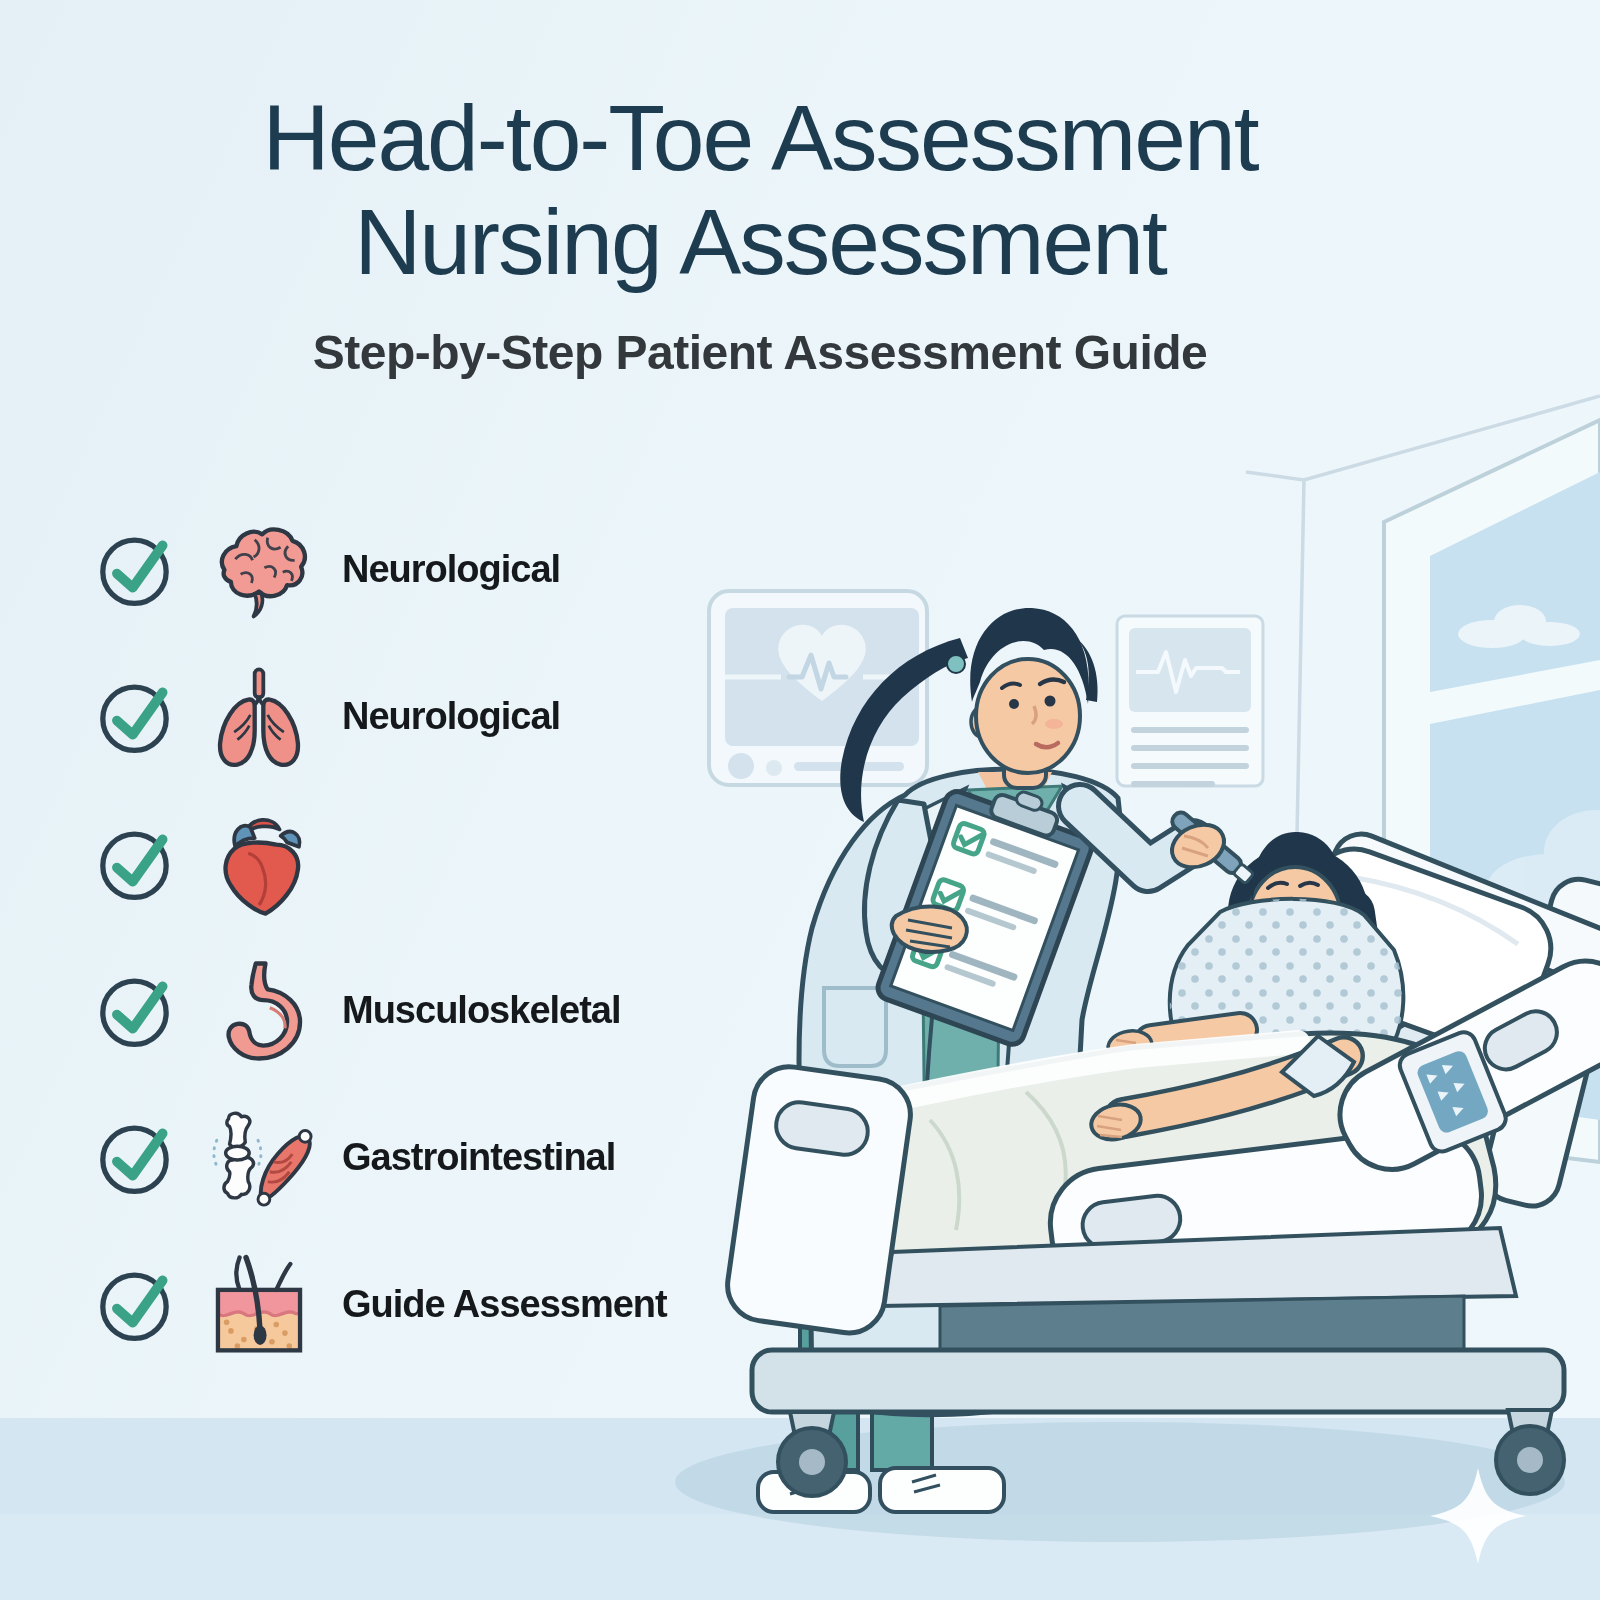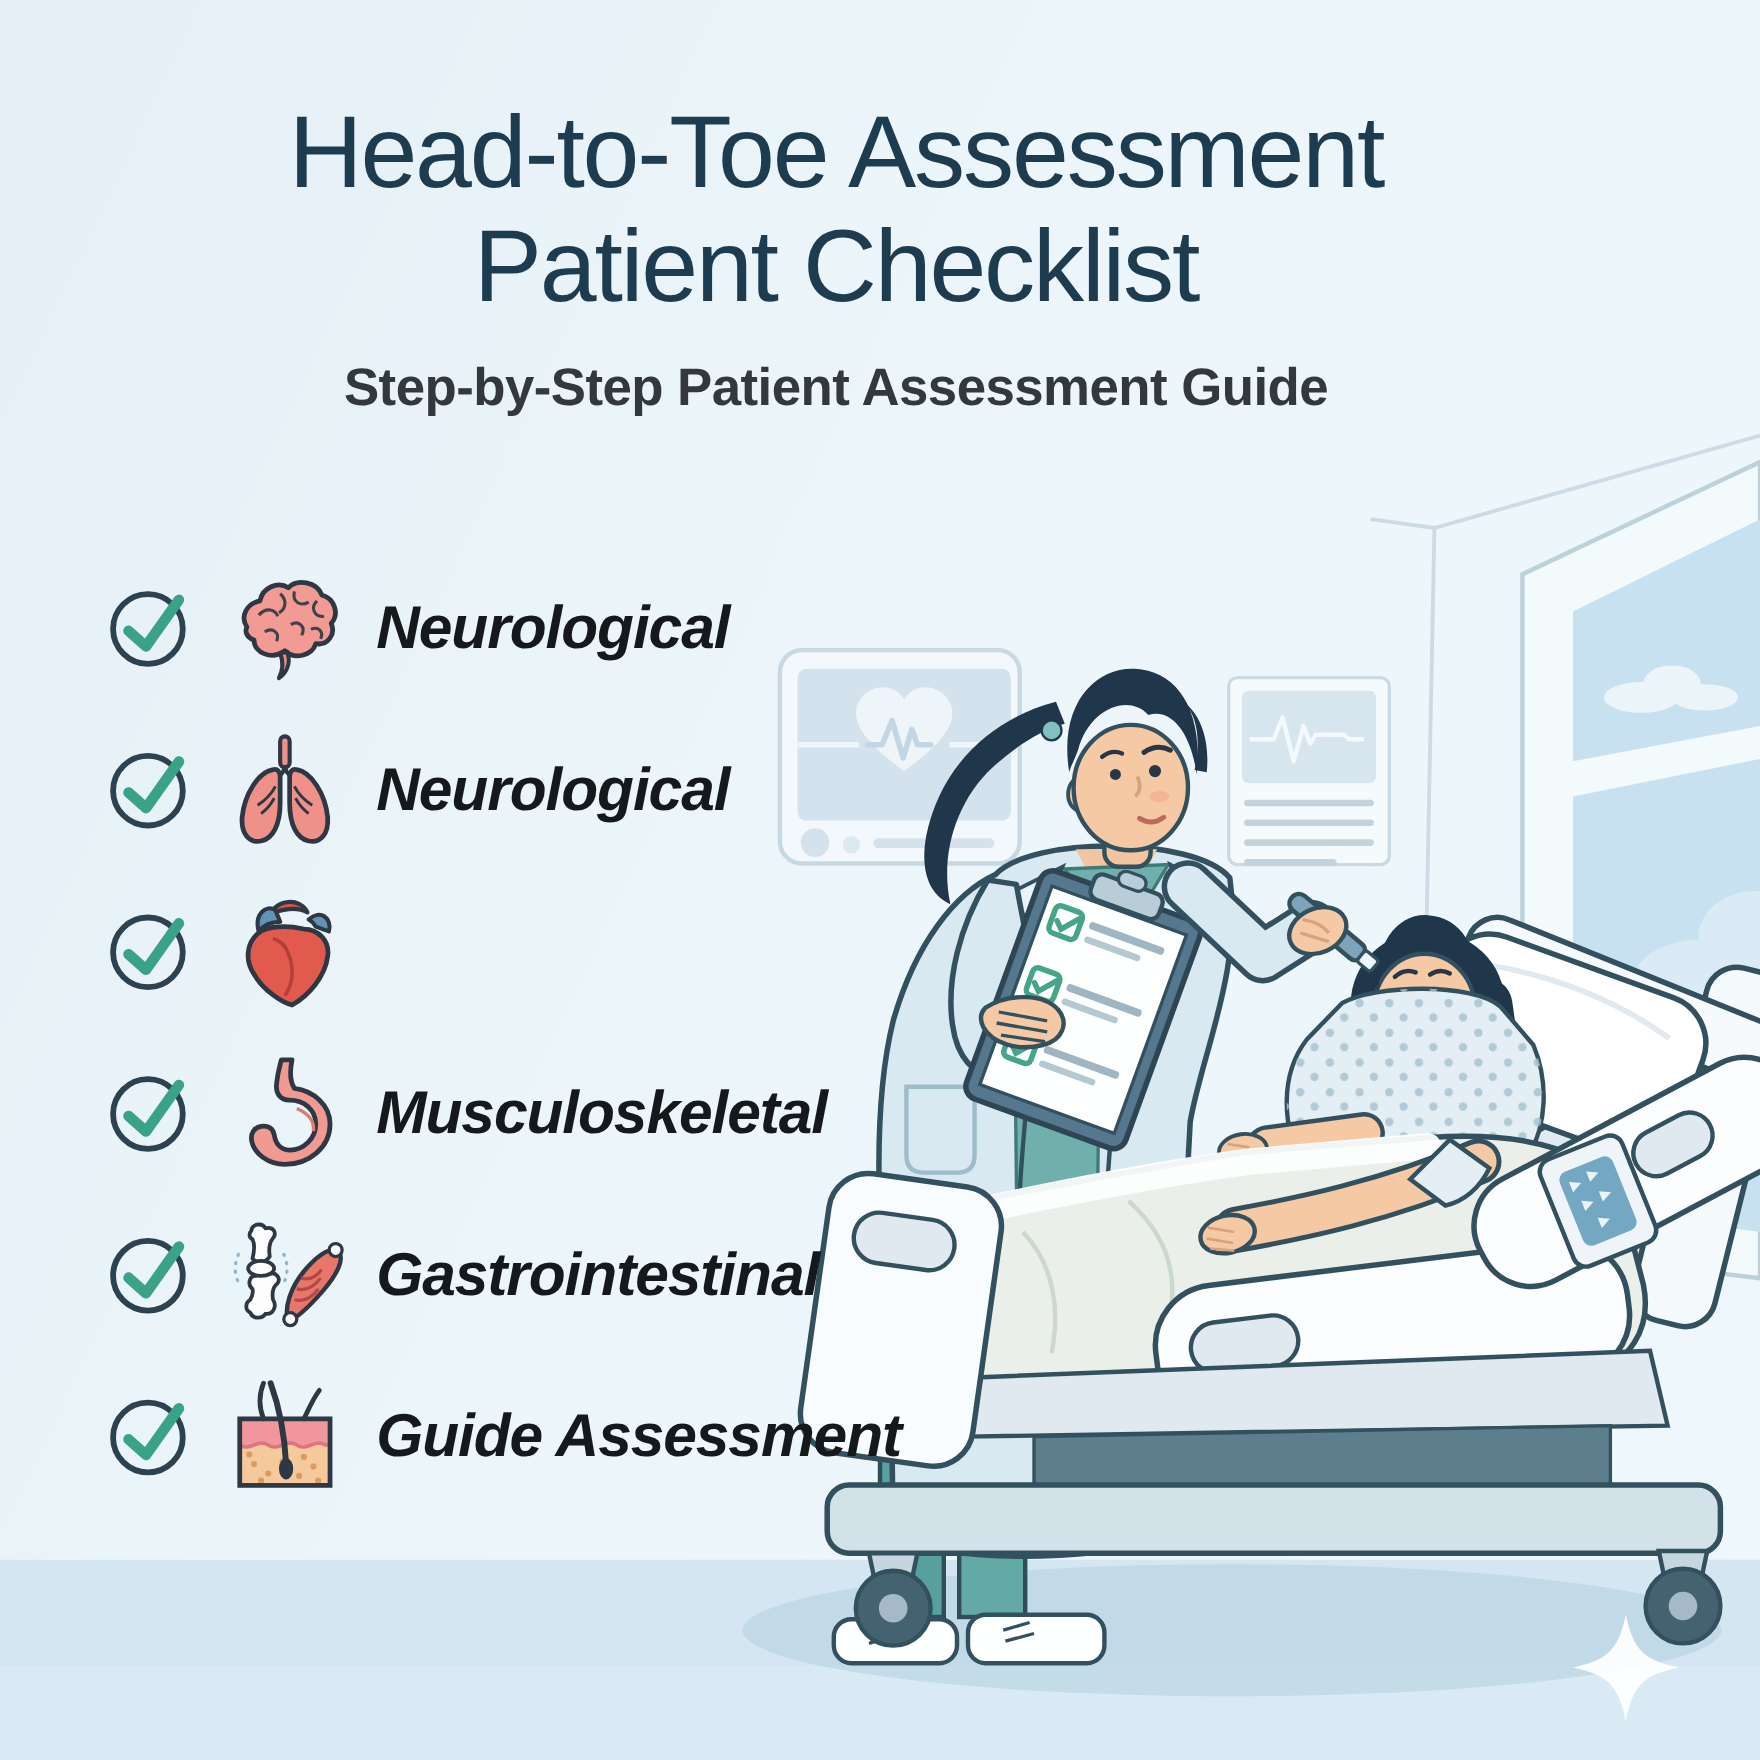--- a/index.html
+++ b/index.html
@@ -13,21 +13,21 @@
   .title{margin:0;font-size:93px;font-weight:normal;color:#1d3c50;line-height:1.12;letter-spacing:-2px;}
   .title span{display:block;}
   .subtitle{margin-top:30px;font-size:48px;font-weight:bold;color:#33383d;line-height:1.2;letter-spacing:-0.5px;text-align:center;}
   .subtitle span{display:block;}
   .checklist{position:absolute;left:94px;top:496px;z-index:2;}
   .item{display:flex;align-items:center;height:147px;}
   .check{width:88px;height:88px;flex:0 0 auto;}
   .check svg{width:88px;height:88px;display:block;}
   .organ{width:114px;height:114px;margin-left:20px;flex:0 0 auto;display:flex;align-items:center;justify-content:center;}
   .organ svg{width:108px;height:108px;display:block;}
-  .label{margin-left:26px;font-size:55px;font-weight:bold;color:#16191c;letter-spacing:-1px;white-space:nowrap;font-style:italic;}
+  .label{margin-left:26px;font-size:38px;font-weight:bold;color:#16191c;letter-spacing:-1px;white-space:nowrap;}
 </style>
 </head>
 <body>
 
 <div class="poster">
 
   <svg class="scene" viewBox="0 0 1600 1600" aria-hidden="true">
     <defs>
       <pattern id="gdots" width="27" height="27" patternUnits="userSpaceOnUse">
         <circle cx="7" cy="7" r="3.8" fill="#a9c2d1"></circle>
@@ -273,21 +273,21 @@
     </g>
 
     <g>
       <path d="M1478,1468 C1485,1500 1494,1509 1526,1516 C1494,1523 1485,1532 1478,1564 C1471,1532 1462,1523 1430,1516 C1462,1509 1471,1500 1478,1468 Z" fill="#ffffff" opacity="0.92"></path>
     </g>
   </svg>
 
   <div class="header">
     <h1 class="title">
       <span>Head-to-Toe Assessment</span>
-      <span>Patient Checklist</span>
+      <span>Nursing Assessment</span>
     </h1>
     <div class="subtitle">
       <span>Step-by-Step Patient Assessment Guide</span>
     </div>
   </div>
 
   <div class="checklist">
 
     <div class="item">
       <span class="check">

